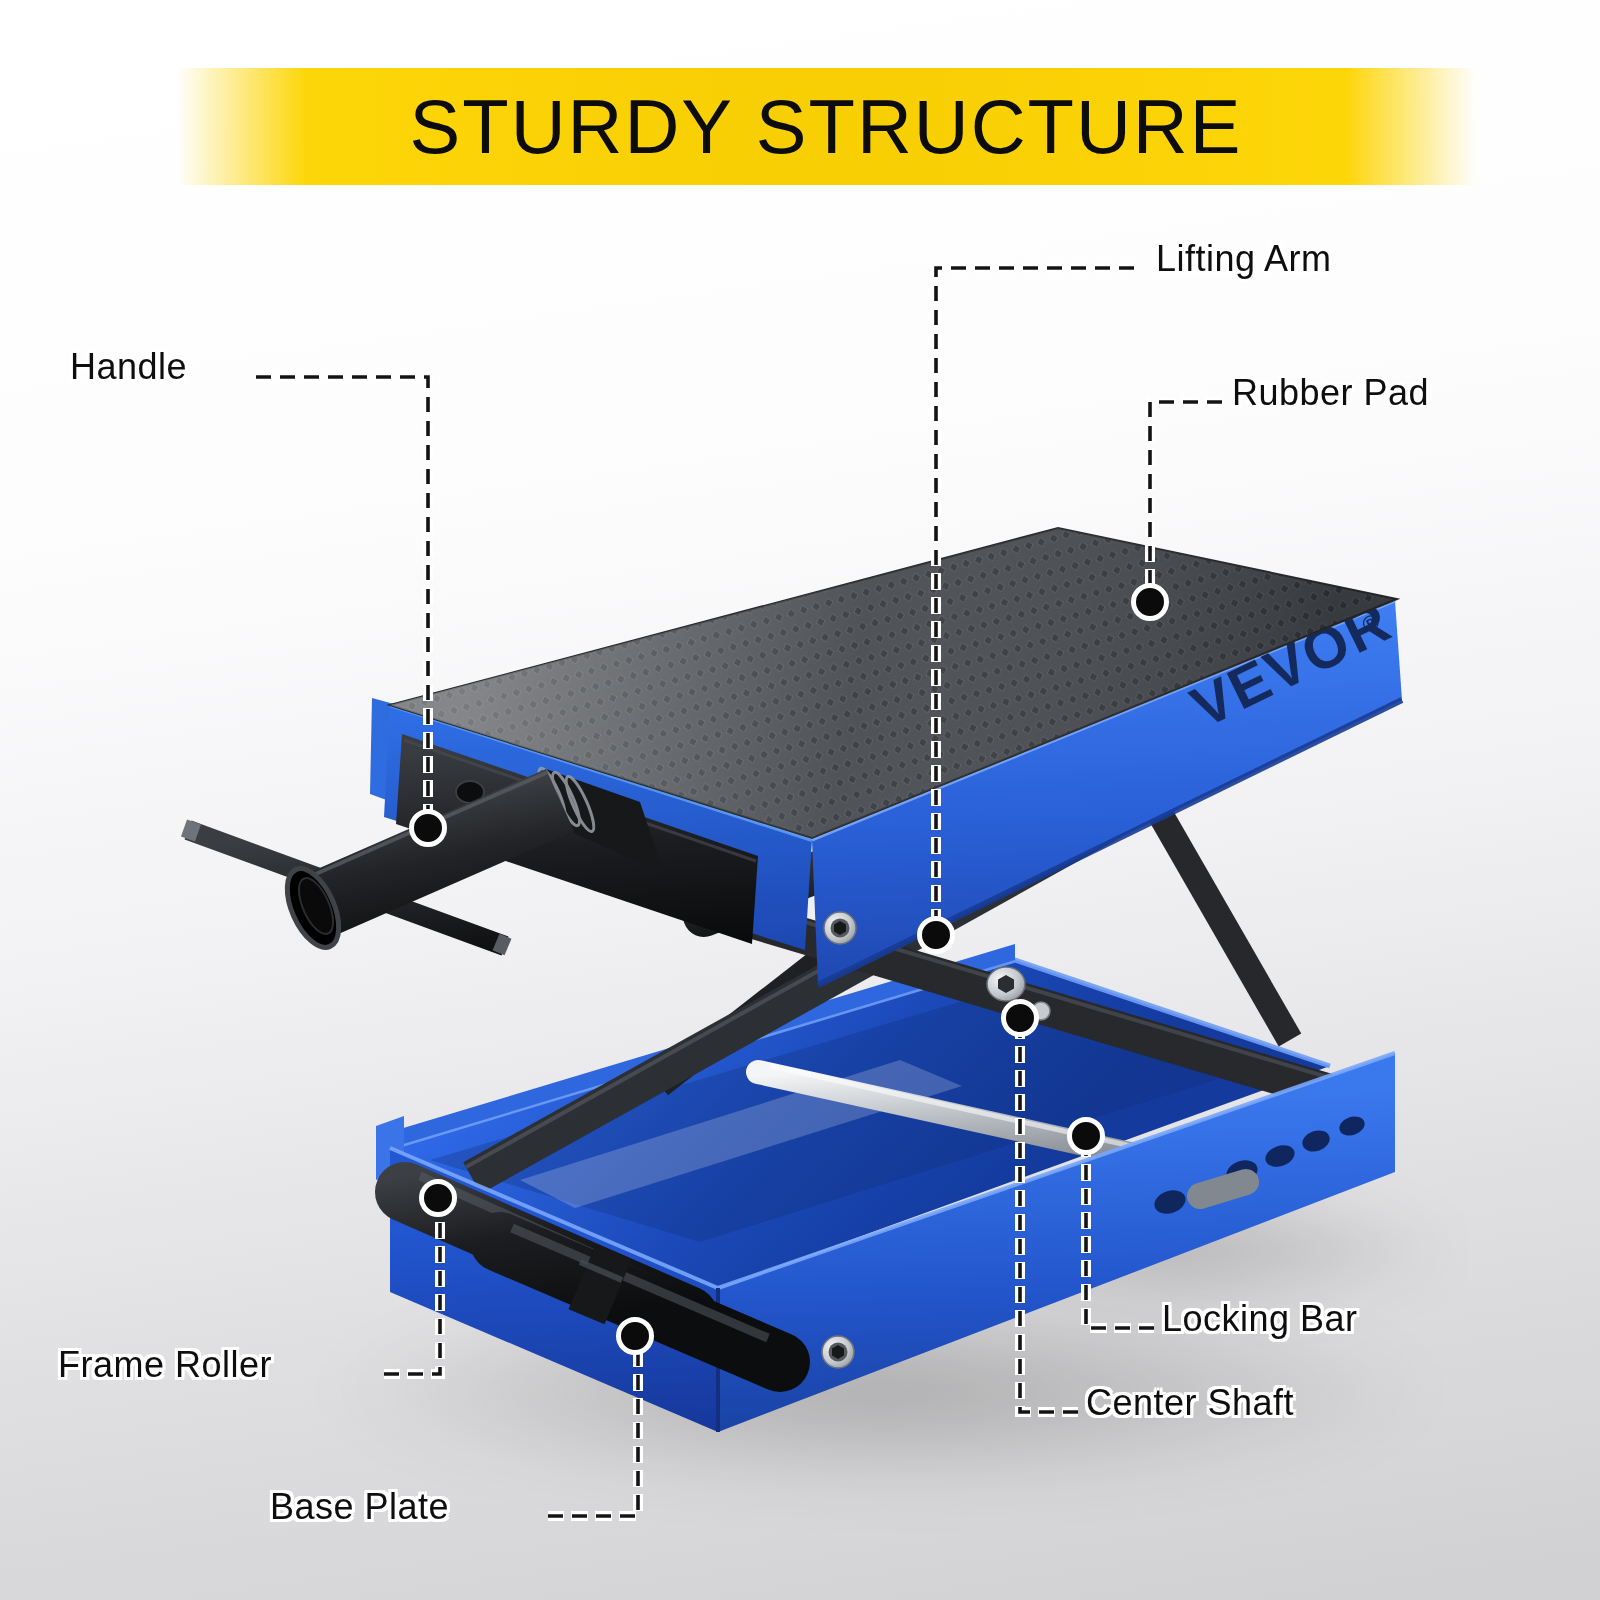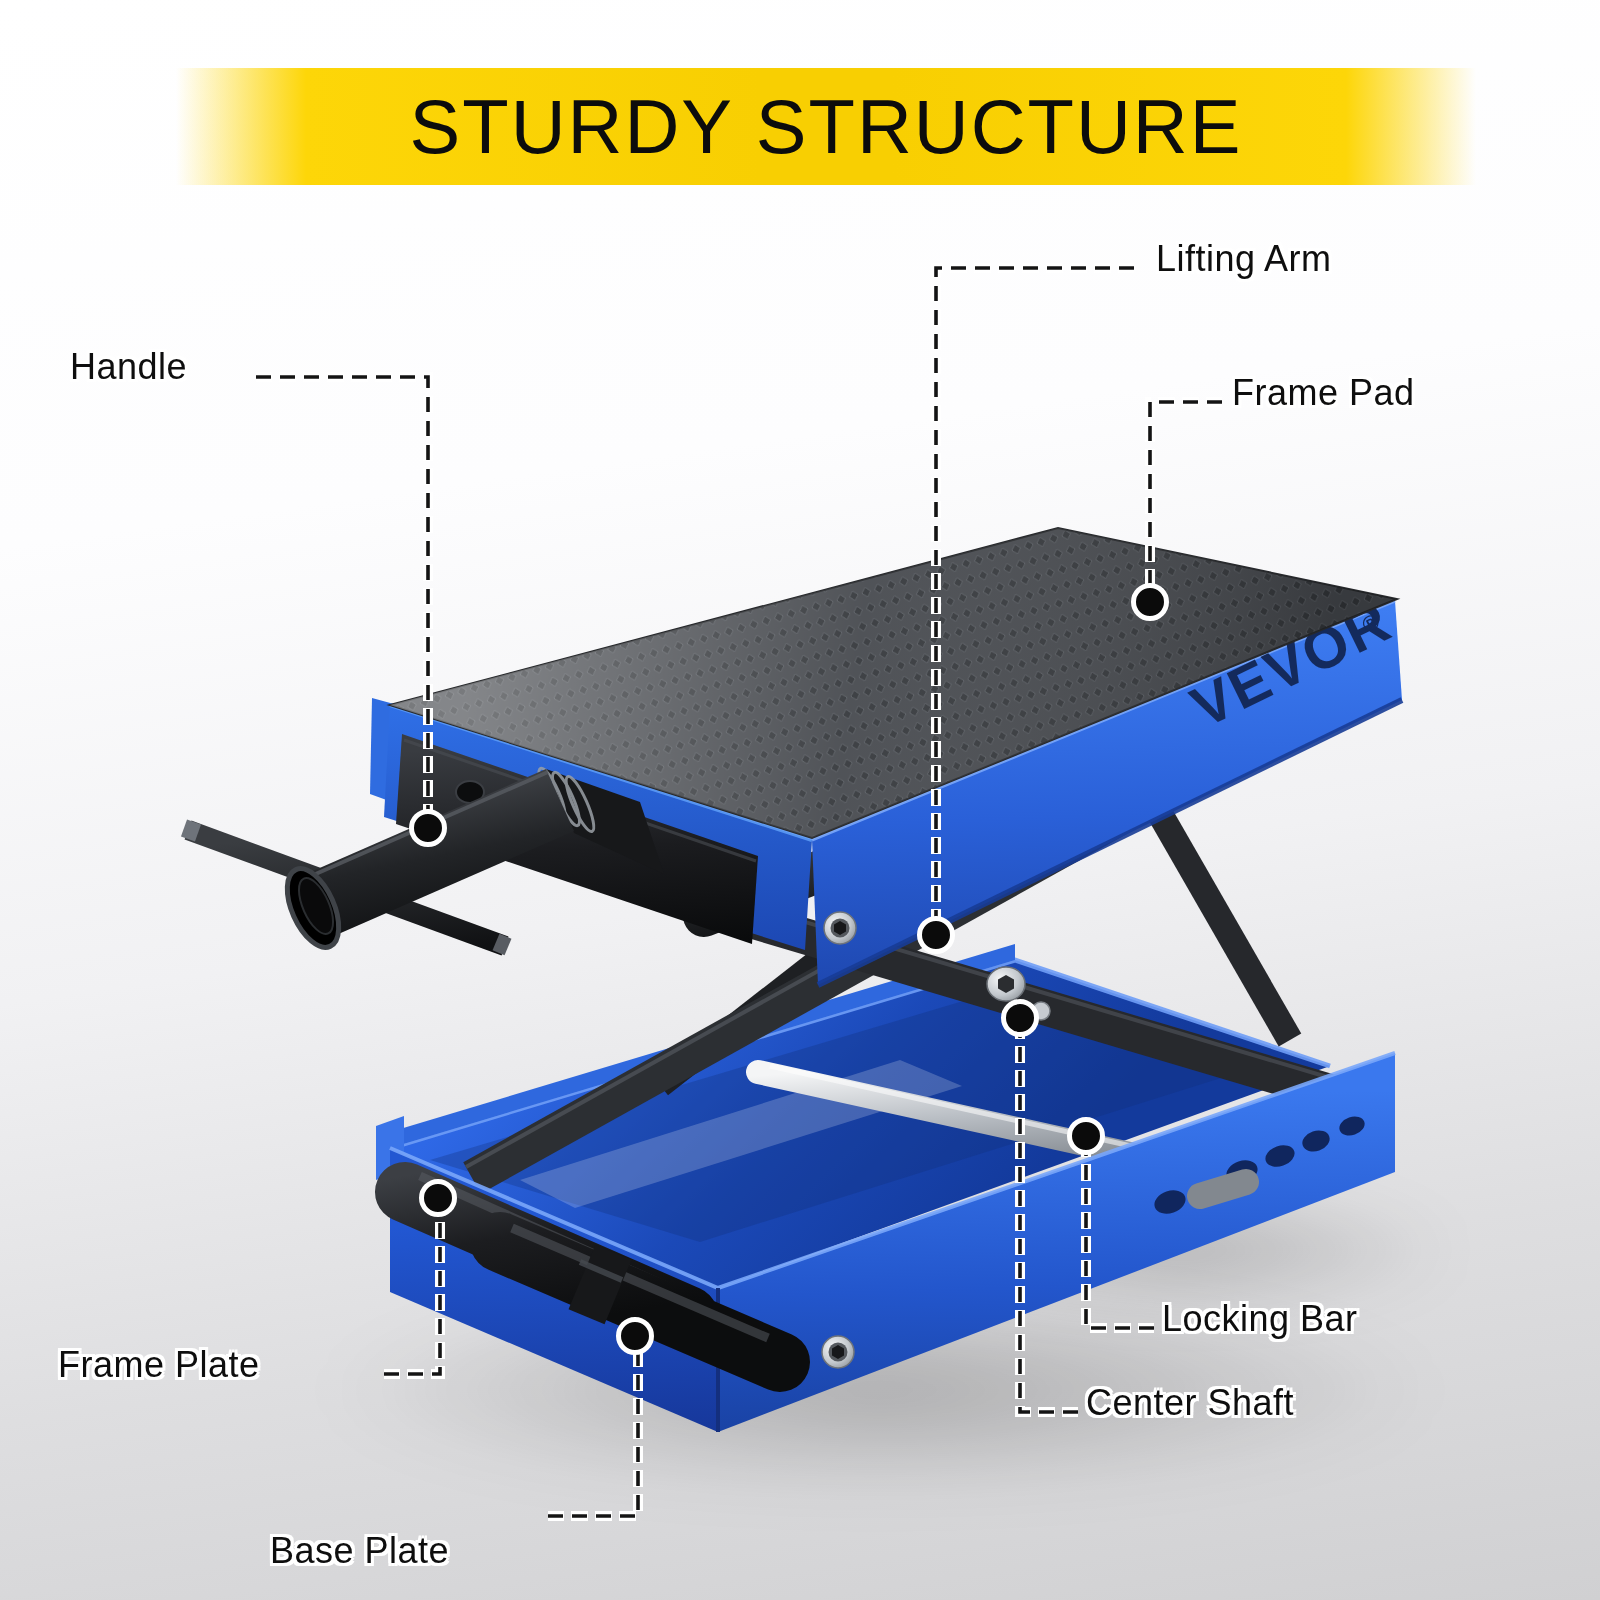--- a/index.html
+++ b/index.html
@@ -247,19 +247,19 @@
       <circle class="dot" cx="1150" cy="602" r="16.5"></circle>
       <circle class="dot" cx="438" cy="1198" r="16.5"></circle>
       <circle class="dot" cx="635" cy="1336" r="16.5"></circle>
       <circle class="dot" cx="1086" cy="1136" r="16.5"></circle>
       <circle class="dot" cx="1020" cy="1018" r="16.5"></circle>
     </g>
   </svg>
 
   <div class="label" style="left:1156px;top:238px;">Lifting Arm</div>
   <div class="label" style="left:70px;top:346px;">Handle</div>
-  <div class="label" style="left:1232px;top:372px;">Frame Pad</div>
-  <div class="label" style="left:58px;top:1344px;">Frame Plate</div>
-  <div class="label" style="left:270px;top:1530px;">Base Plate</div>
+  <div class="label" style="left:1232px;top:372px;">Rubber Pad</div>
+  <div class="label" style="left:58px;top:1344px;">Frame Roller</div>
+  <div class="label" style="left:270px;top:1486px;">Base Plate</div>
   <div class="label" style="left:1086px;top:1382px;">Center Shaft</div>
   <div class="label" style="left:1162px;top:1298px;">Locking Bar</div>
 
 </div>
 
 </body></html>

